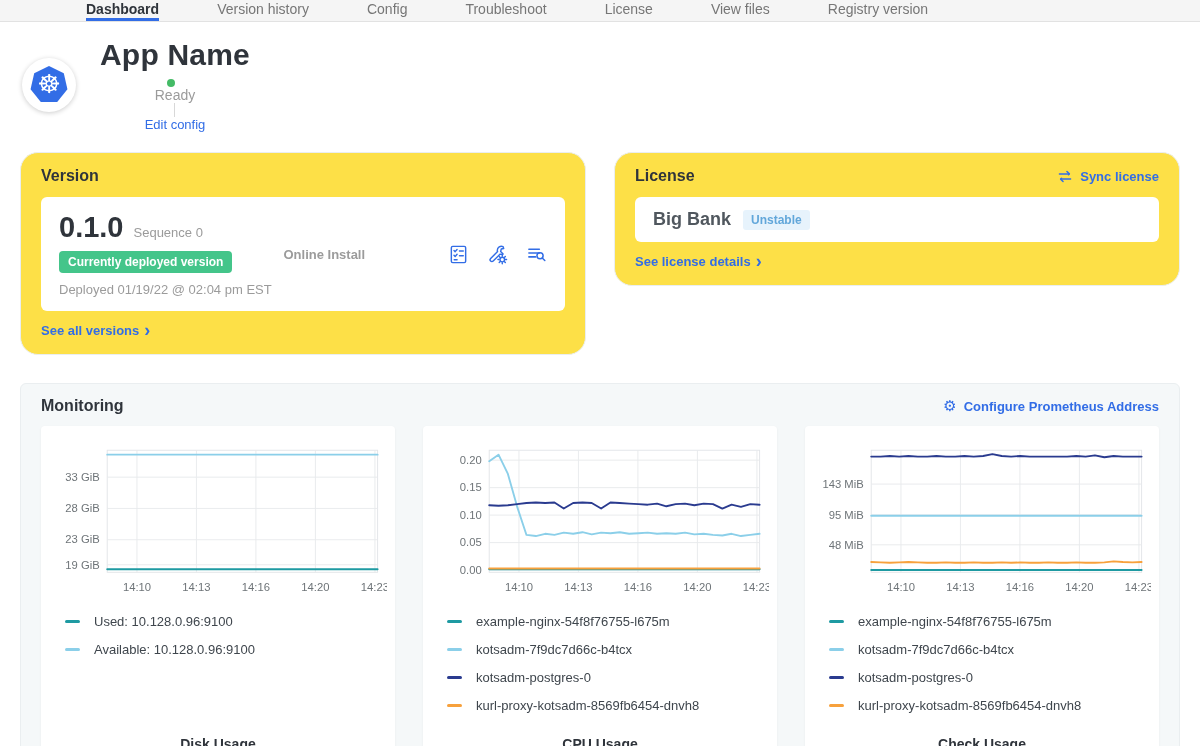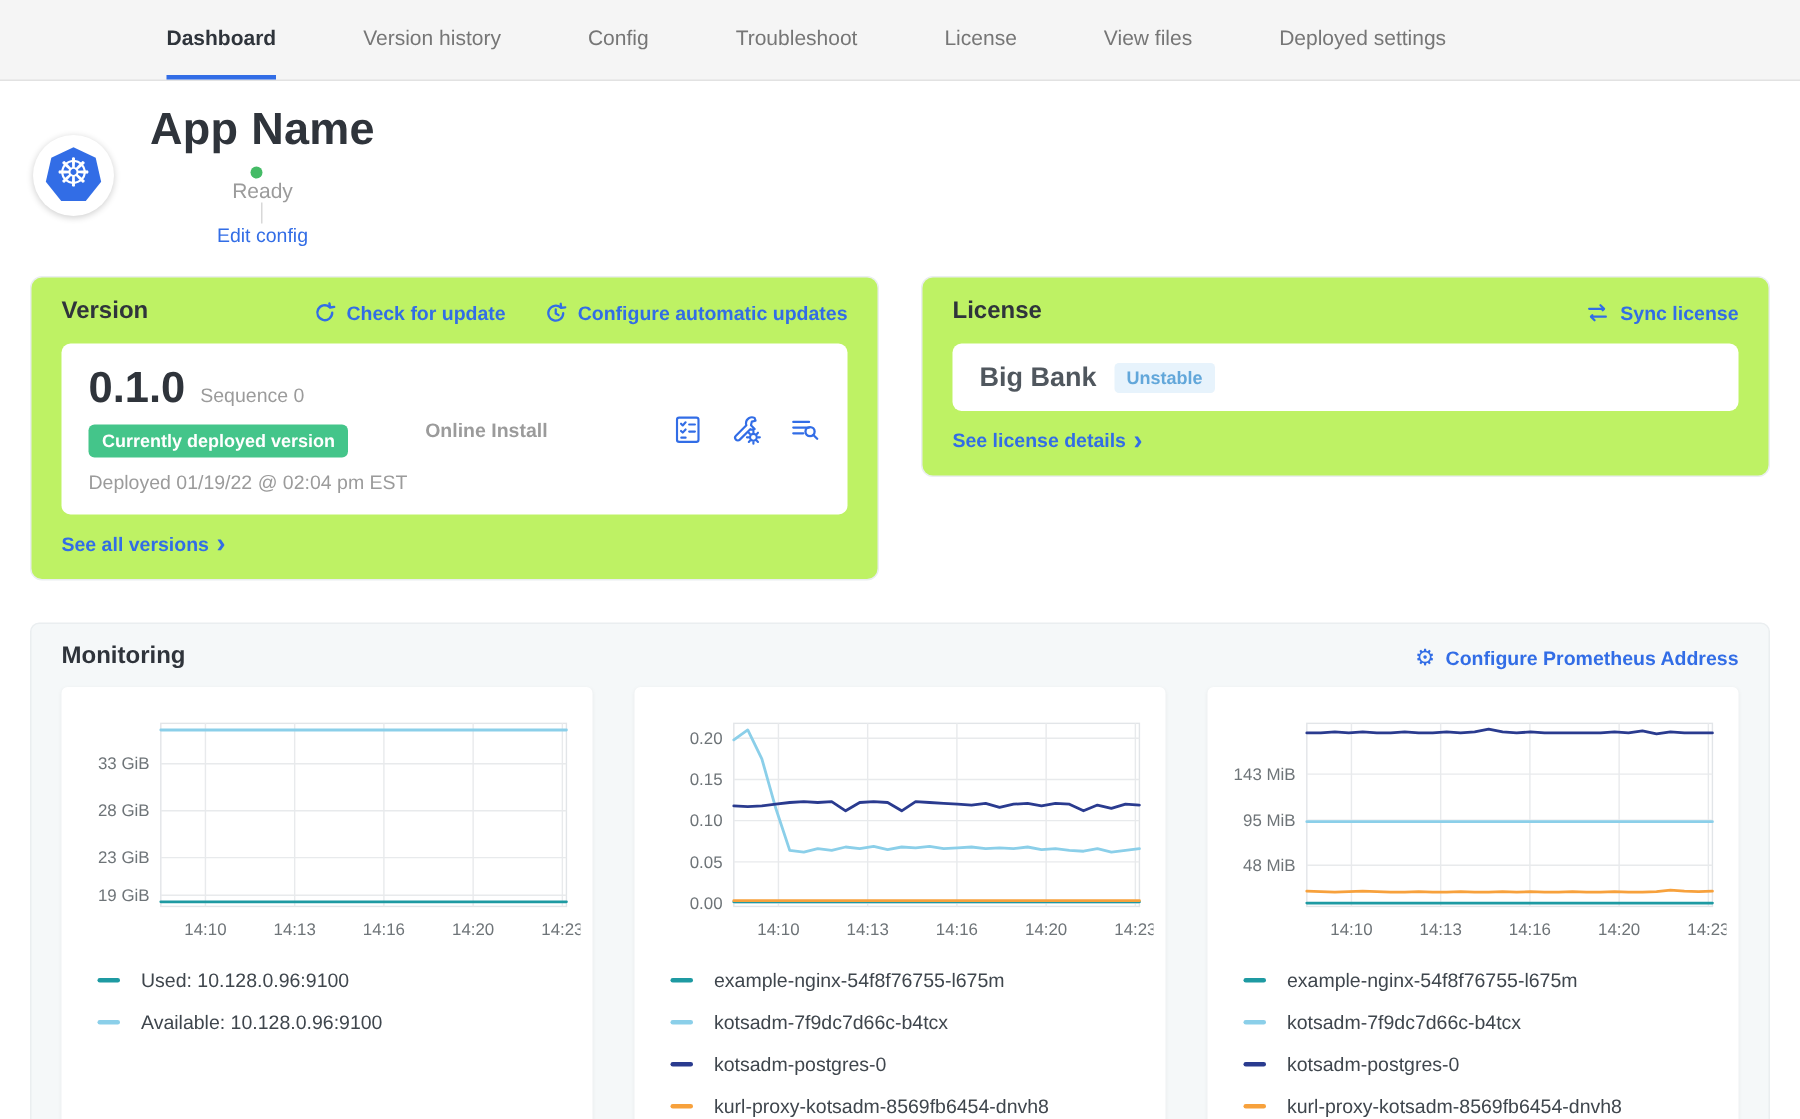--- a/index.html
+++ b/index.html
@@ -2,40 +2,40 @@
 <html><head>
 <meta charset="utf-8">
 <style>
   * { box-sizing: border-box; margin: 0; padding: 0; }
   html,body { width:1200px; height:746px; }
   body {
     font-family: "Liberation Sans", sans-serif;
     background:#fff; color:#323232; overflow:hidden;
   }
   
-  .topnav { height:54px; background:#f5f5f5; border-bottom:1px solid #e2e2e2;
-    display:flex; align-items:stretch; padding-left:111px; gap:58px; }
+  .topnav { height:22px; background:#f5f5f5; border-bottom:1px solid #e2e2e2;
+    display:flex; align-items:stretch; padding-left:86px; gap:58px; }
   .tab { font-size:14px; color:#767676; display:flex; align-items:center;
     border-bottom:3px solid transparent; cursor:pointer; }
   .tab.active { color:#2f343b; font-weight:700; border-bottom-color:#326de6; }
   
   .app-header { display:flex; align-items:center; gap:24px; padding:16px 22px 20px; }
   .app-icon { width:54px; height:54px; border-radius:50%; background:#fff;
     box-shadow:0 1px 5px rgba(0,0,0,.2); display:flex; align-items:center; justify-content:center; }
   .heptagon { width:42px; height:42px; background:#326de6; display:flex; align-items:center; justify-content:center;
     clip-path:polygon(50% 5%, 14.8% 22%, 6.1% 60%, 30.5% 90.5%, 69.5% 90.5%, 93.9% 60%, 85.2% 22%); }
   .wheel { font-family:"DejaVu Sans", sans-serif; color:#fff; font-size:26px; line-height:1; margin-top:-2px; }
   .app-title { font-size:30px; font-weight:700; color:#2f343b; letter-spacing:.2px; }
   .status-row { display:flex; align-items:center; margin-top:7px; font-size:14px; color:#9b9b9b;flex-direction:column; }
   .dot { width:8px; height:8px; border-radius:50%; background:#44bb66; margin-right:8px; }
   .vdiv { width:1px; height:14px; background:#d8d8d8; margin:0 12px; }
   .blue-link { color:#326de6; font-weight:400; font-size:13px; cursor:pointer; text-decoration:none; }
   
   .cards-row { display:flex; gap:28px; padding:0 20px; align-items:flex-start; }
-  .card { background:#bef264; border:1px solid #eaeef0; border-radius:8px; padding:14px 20px 16px; flex:1; }
+  .card { background:#fde047; border:1px solid #eaeef0; border-radius:18px; padding:14px 20px 16px; flex:1; }
   .card-head { display:flex; align-items:center; }
   .card-title { font-size:16px; font-weight:700; color:#2f343b; }
   .head-links { margin-left:auto; display:flex; gap:26px; align-items:center; }
   .head-link { display:flex; align-items:center; gap:7px; color:#326de6; font-weight:700; font-size:13px; cursor:pointer; }
   .white-box { background:#fff; border-radius:6px; margin-top:12px; padding:14px 18px; display:flex; align-items:center; }
   .ver-left { min-width:46%; }
   .ver-row { display:flex; align-items:baseline; gap:10px; }
   .ver-num { font-size:29px; font-weight:800; color:#2f343b; }
   .ver-seq { font-size:13px; color:#9b9b9b; }
   .deployed-badge { display:inline-block; margin-top:7px; background:#44c58a; color:#fff;
@@ -76,21 +76,21 @@
 <body>
 
 <nav class="topnav">
   <div style="display:flex;gap:58px">
       <div class="tab active">Dashboard</div>
       <div class="tab">Version history</div>
       <div class="tab">Config</div>
       <div class="tab">Troubleshoot</div>
       <div class="tab">License</div>
       <div class="tab">View files</div>
-      <div class="tab">Deployed settings</div>
+      <div class="tab">Registry version</div>
     </div>
 </nav>
 
 <header class="app-header">
   <div class="app-icon">
     <div class="heptagon">
       <span class="wheel">☸</span>
     </div>
   </div>
   <div>
@@ -102,37 +102,20 @@
       <span class="blue-link">Edit config</span>
     </div>
   </div>
 </header>
 
 <div class="cards-row">
 
   <section class="card">
     <div class="card-head">
       <span class="card-title">Version</span>
-      <div class="head-links">
-        <span class="head-link">
-          <svg width="15" height="15" viewBox="0 0 16 16" fill="none" stroke="#326de6" stroke-width="1.7" stroke-linecap="round" stroke-linejoin="round">
-              <path d="M13.3 8a5.3 5.3 0 1 1-1.9-4.1"></path>
-              <path d="M11.3 1.4l.5 2.9 2.9-.5"></path>
-            </svg>
-          <span>Check for update</span>
-        </span>
-        <span class="head-link">
-          <svg width="15" height="15" viewBox="0 0 16 16" fill="none" stroke="#326de6" stroke-width="1.6" stroke-linecap="round" stroke-linejoin="round">
-              <path d="M13.3 8.3a5.3 5.3 0 1 1-1.7-3.9"></path>
-              <path d="M11.5 1.6l.4 2.9 2.9-.4"></path>
-              <path d="M8 5.6v2.9l2 1.2"></path>
-            </svg>
-          <span>Configure automatic updates</span>
-        </span>
-      </div>
     </div>
 
     <div class="white-box">
       <div class="ver-left">
         <div class="ver-row">
           <span class="ver-num">0.1.0</span>
           <span class="ver-seq">Sequence 0</span>
         </div>
         <span class="deployed-badge">Currently deployed version</span>
         <div class="deployed-at">Deployed 01/19/22 @ 02:04 pm EST</div>

